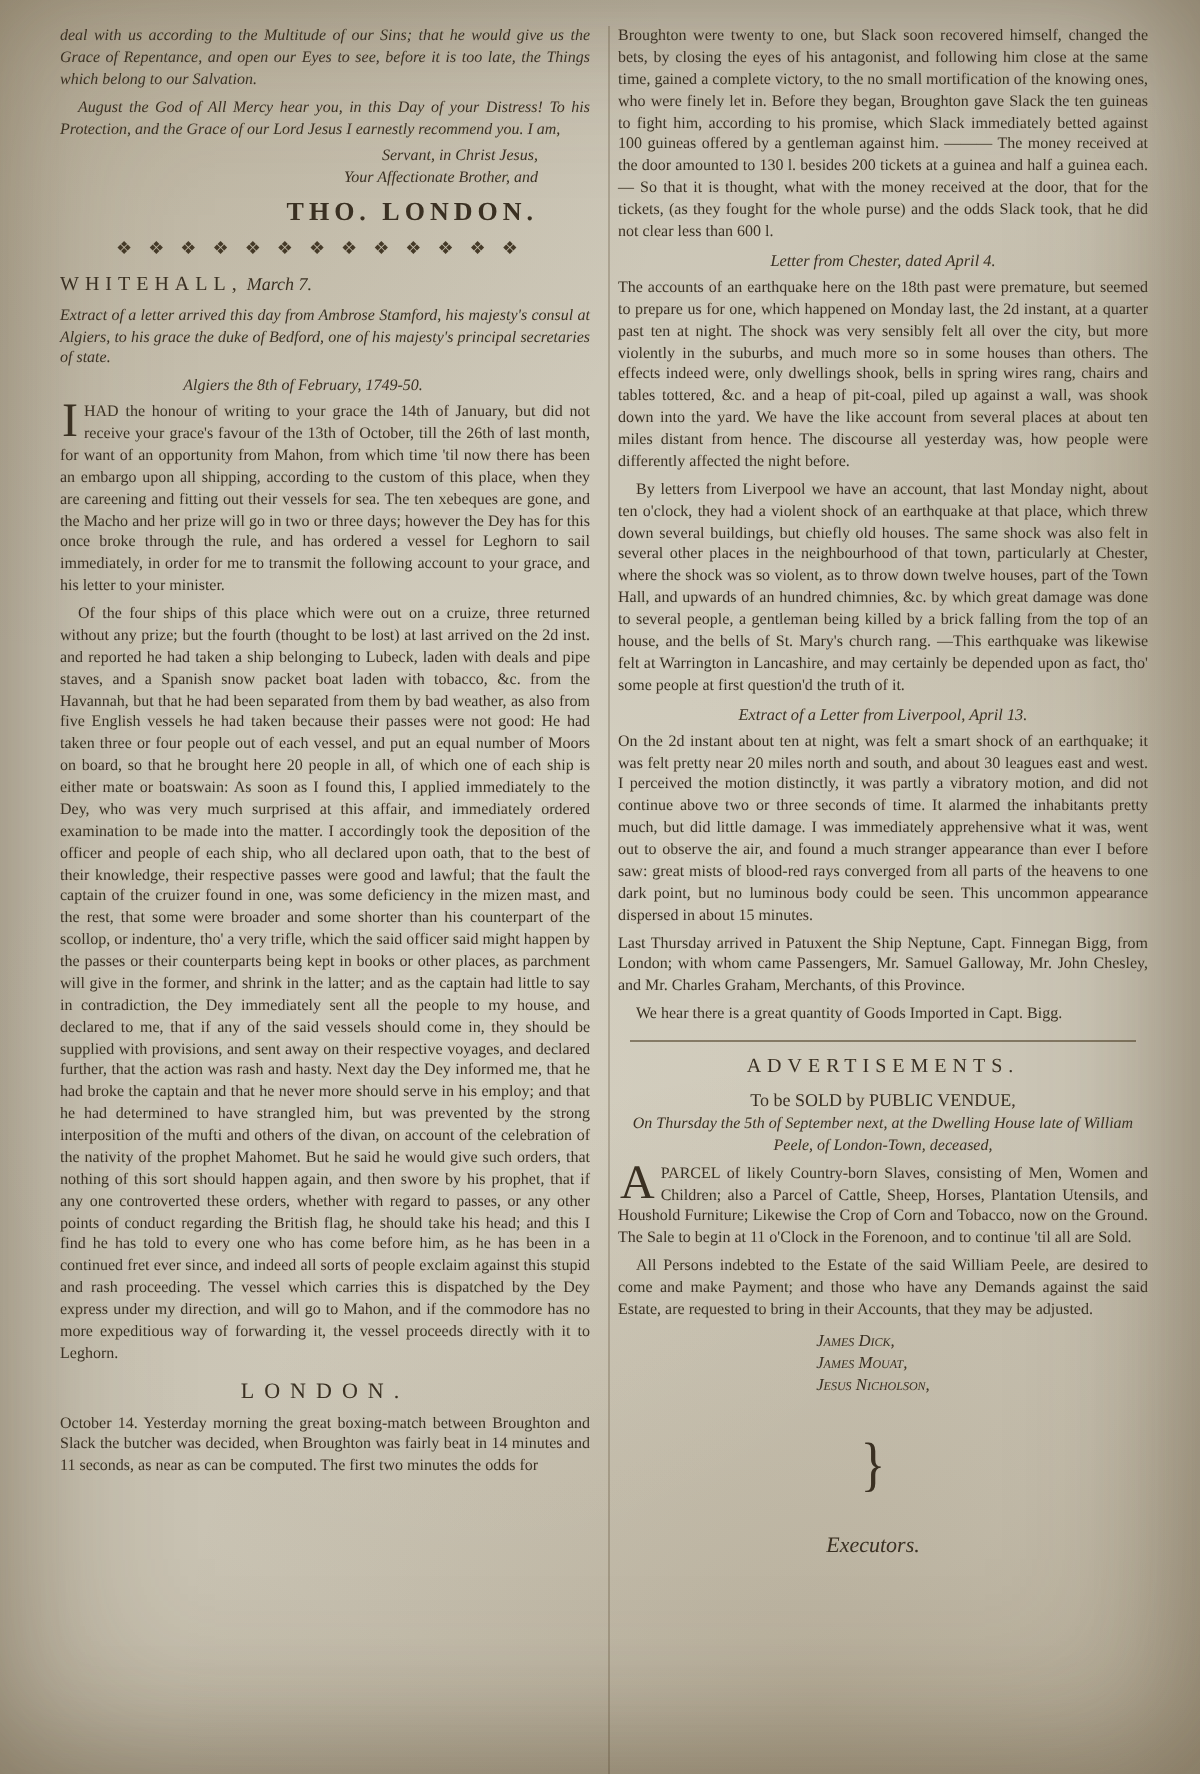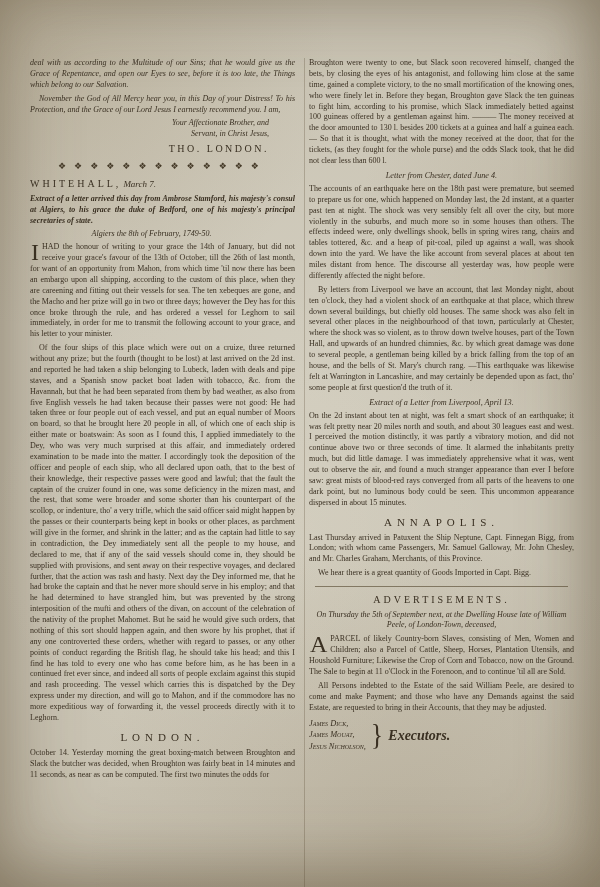--- a/index.html
+++ b/index.html
@@ -16,99 +16,99 @@
   .page::before{
     content:""; position:absolute; inset:0; pointer-events:none;
     background:
       radial-gradient(circle at 10% 6%, rgba(118,98,60,.16), transparent 28%),
       radial-gradient(circle at 92% 28%, rgba(118,98,60,.12), transparent 24%),
       radial-gradient(circle at 68% 96%, rgba(108,88,54,.18), transparent 34%),
       radial-gradient(circle at 40% 60%, rgba(255,250,235,.10), transparent 40%);
   }
 
   .columns{ position:relative; display:flex; padding:13px 26px 0 30px; height:100%; }
-  .col{ flex:1; font-size:8px; line-height:1.36; text-align:justify;margin-top:45px; }
+  .col{ flex:1; font-size:8px; line-height:1.36; text-align:justify; }
   .col-left{ padding-right:9px; border-right:1px solid rgba(70,55,30,.25); }
   .col-right{ padding-left:4px; }
 
   p{ margin:0 0 3px 0; text-indent:9px; }
   p.noindent{ text-indent:0; }
   .italic{ font-style:italic; }
   .center{ text-align:center; }
 
   .sig{ text-align:right; padding-right:26px; margin:1px 0 4px 0; }
-  .sig-name{ font-size:10px; letter-spacing:2.5px; margin-top:2px; }
+  .sig-name{ font-size:13px; letter-spacing:2.5px; margin-top:2px;font-weight:bold; }
 
   .ornaments{ text-align:center; font-family:"DejaVu Sans",sans-serif; font-size:9px;
     letter-spacing:8px; margin:4px 0 5px 0; color:#453a28; }
 
   .head-line{ text-align:left; margin:2px 0 3px 0; }
   .head-line .spread{ font-size:10px; letter-spacing:3px; }
   .head-line .italic{ font-size:9px; }
 
-  .subhead{ text-indent:0;font-weight:bold; }
+  .subhead{ text-indent:0; }
   .subhead2{ margin:3px 0; font-size:8.2px; }
   .dateline{ text-align:center; padding-right:22px; margin-bottom:2px; }
 
   .dropcap::first-letter{
     float:left; font-size:24px; line-height:19px; padding:1px 3px 0 1px; font-style:normal;
   }
 
   .section-head{ text-align:center; font-size:11px; letter-spacing:5px; margin:6px 0 3px 0; }
   .section-head.ads{ font-size:10px; letter-spacing:3px; }
 
   .rule{ border-top:1px solid rgba(70,55,30,.55); margin:7px 6px 5px 6px; }
   .vendue{ font-size:9px; margin:2px 0 1px 0; }
 
-  .executors{ display:flex; align-items:center; justify-content:flex-start; gap:5px;
-    padding-right:10px; margin-top:4px; }
+  .executors{ display:flex; align-items:center; justify-content:flex-end; gap:16px;
+    padding-right:10px; margin-top:4px;flex-direction:column; }
   .exec-names{ text-align:left; font-style:italic; font-variant:small-caps;
     font-size:8.4px; line-height:1.35; }
   .brace{ font-size:26px; transform:scaleY(1.15); font-weight:400; }
-  .exec-label{ font-size:14px;font-weight:bold; }
+  .exec-label{ font-size:11px; }
 </style>
 </head>
 <body>
 
 <div class="page">
   <div class="columns">
 
     <section class="col col-left">
       <p class="italic noindent">deal with us according to the Multitude of our Sins; that he would give us the Grace of Repentance, and open our Eyes to see, before it is too late, the Things which belong to our Salvation.</p>
-      <p class="italic">November the God of All Mercy hear you, in this Day of your Distress! To his Protection, and the Grace of our Lord Jesus I earnestly recommend you. I am,</p>
+      <p class="italic">August the God of All Mercy hear you, in this Day of your Distress! To his Protection, and the Grace of our Lord Jesus I earnestly recommend you. I am,</p>
       <div class="sig">
+        <div class="italic">Servant, in Christ Jesus,</div>
         <div class="italic">Your Affectionate Brother, and</div>
-        <div class="italic">Servant, in Christ Jesus,</div>
         <div class="sig-name">THO. LONDON.</div>
       </div>
       <div class="ornaments">❖❖❖❖❖❖❖❖❖❖❖❖❖</div>
       <div class="head-line">
         <span class="spread">WHITEHALL,</span>
         <span class="italic">March 7.</span>
       </div>
       <p class="italic noindent subhead">Extract of a letter arrived this day from Ambrose Stamford, his majesty's consul at Algiers, to his grace the duke of Bedford, one of his majesty's principal secretaries of state.</p>
       <div class="dateline italic">Algiers the 8th of February, 1749-50.</div>
       <p class="dropcap noindent">I HAD the honour of writing to your grace the 14th of January, but did not receive your grace's favour of the 13th of October, till the 26th of last month, for want of an opportunity from Mahon, from which time 'til now there has been an embargo upon all shipping, according to the custom of this place, when they are careening and fitting out their vessels for sea. The ten xebeques are gone, and the Macho and her prize will go in two or three days; however the Dey has for this once broke through the rule, and has ordered a vessel for Leghorn to sail immediately, in order for me to transmit the following account to your grace, and his letter to your minister.</p>
       <p>Of the four ships of this place which were out on a cruize, three returned without any prize; but the fourth (thought to be lost) at last arrived on the 2d inst. and reported he had taken a ship belonging to Lubeck, laden with deals and pipe staves, and a Spanish snow packet boat laden with tobacco, &amp;c. from the Havannah, but that he had been separated from them by bad weather, as also from five English vessels he had taken because their passes were not good: He had taken three or four people out of each vessel, and put an equal number of Moors on board, so that he brought here 20 people in all, of which one of each ship is either mate or boatswain: As soon as I found this, I applied immediately to the Dey, who was very much surprised at this affair, and immediately ordered examination to be made into the matter. I accordingly took the deposition of the officer and people of each ship, who all declared upon oath, that to the best of their knowledge, their respective passes were good and lawful; that the fault the captain of the cruizer found in one, was some deficiency in the mizen mast, and the rest, that some were broader and some shorter than his counterpart of the scollop, or indenture, tho' a very trifle, which the said officer said might happen by the passes or their counterparts being kept in books or other places, as parchment will give in the former, and shrink in the latter; and as the captain had little to say in contradiction, the Dey immediately sent all the people to my house, and declared to me, that if any of the said vessels should come in, they should be supplied with provisions, and sent away on their respective voyages, and declared further, that the action was rash and hasty. Next day the Dey informed me, that he had broke the captain and that he never more should serve in his employ; and that he had determined to have strangled him, but was prevented by the strong interposition of the mufti and others of the divan, on account of the celebration of the nativity of the prophet Mahomet. But he said he would give such orders, that nothing of this sort should happen again, and then swore by his prophet, that if any one controverted these orders, whether with regard to passes, or any other points of conduct regarding the British flag, he should take his head; and this I find he has told to every one who has come before him, as he has been in a continued fret ever since, and indeed all sorts of people exclaim against this stupid and rash proceeding. The vessel which carries this is dispatched by the Dey express under my direction, and will go to Mahon, and if the commodore has no more expeditious way of forwarding it, the vessel proceeds directly with it to Leghorn.</p>
       <div class="section-head">LONDON.</div>
       <p class="noindent">October 14. Yesterday morning the great boxing-match between Broughton and Slack the butcher was decided, when Broughton was fairly beat in 14 minutes and 11 seconds, as near as can be computed. The first two minutes the odds for</p>
     </section>
 
     <section class="col col-right">
       <p class="noindent">Broughton were twenty to one, but Slack soon recovered himself, changed the bets, by closing the eyes of his antagonist, and following him close at the same time, gained a complete victory, to the no small mortification of the knowing ones, who were finely let in. Before they began, Broughton gave Slack the ten guineas to fight him, according to his promise, which Slack immediately betted against 100 guineas offered by a gentleman against him. ——— The money received at the door amounted to 130 l. besides 200 tickets at a guinea and half a guinea each. — So that it is thought, what with the money received at the door, that for the tickets, (as they fought for the whole purse) and the odds Slack took, that he did not clear less than 600 l.</p>
-      <div class="center italic subhead2">Letter from Chester, dated June 4.</div>
+      <div class="center italic subhead2">Letter from Chester, dated April 4.</div>
       <p class="noindent">The accounts of an earthquake here on the 18th past were premature, but seemed to prepare us for one, which happened on Monday last, the 2d instant, at a quarter past ten at night. The shock was very sensibly felt all over the city, but more violently in the suburbs, and much more so in some houses than others. The effects indeed were, only dwellings shook, bells in spring wires rang, chairs and tables tottered, &amp;c. and a heap of pit-coal, piled up against a wall, was shook down into the yard. We have the like account from several places at about ten miles distant from hence. The discourse all yesterday was, how people were differently affected the night before.</p>
       <p>By letters from Liverpool we have an account, that last Monday night, about ten o'clock, they had a violent shock of an earthquake at that place, which threw down several buildings, but chiefly old houses. The same shock was also felt in several other places in the neighbourhood of that town, particularly at Chester, where the shock was so violent, as to throw down twelve houses, part of the Town Hall, and upwards of an hundred chimnies, &amp;c. by which great damage was done to several people, a gentleman being killed by a brick falling from the top of an house, and the bells of St. Mary's church rang. —This earthquake was likewise felt at Warrington in Lancashire, and may certainly be depended upon as fact, tho' some people at first question'd the truth of it.</p>
       <div class="center italic subhead2">Extract of a Letter from Liverpool, April 13.</div>
       <p class="noindent">On the 2d instant about ten at night, was felt a smart shock of an earthquake; it was felt pretty near 20 miles north and south, and about 30 leagues east and west. I perceived the motion distinctly, it was partly a vibratory motion, and did not continue above two or three seconds of time. It alarmed the inhabitants pretty much, but did little damage. I was immediately apprehensive what it was, went out to observe the air, and found a much stranger appearance than ever I before saw: great mists of blood-red rays converged from all parts of the heavens to one dark point, but no luminous body could be seen. This uncommon appearance dispersed in about 15 minutes.</p>
-      <div class="section-head">ANNAPOLIS.</div>
       <p class="noindent">Last Thursday arrived in Patuxent the Ship Neptune, Capt. Finnegan Bigg, from London; with whom came Passengers, Mr. Samuel Galloway, Mr. John Chesley, and Mr. Charles Graham, Merchants, of this Province.</p>
       <p>We hear there is a great quantity of Goods Imported in Capt. Bigg.</p>
       <div class="rule"></div>
       <div class="section-head ads">ADVERTISEMENTS.</div>
+      <div class="center vendue">To be SOLD by PUBLIC VENDUE,</div>
       <p class="italic noindent center">On Thursday the 5th of September next, at the Dwelling House late of William Peele, of London-Town, deceased,</p>
       <p class="dropcap noindent">A PARCEL of likely Country-born Slaves, consisting of Men, Women and Children; also a Parcel of Cattle, Sheep, Horses, Plantation Utensils, and Houshold Furniture; Likewise the Crop of Corn and Tobacco, now on the Ground. The Sale to begin at 11 o'Clock in the Forenoon, and to continue 'til all are Sold.</p>
       <p>All Persons indebted to the Estate of the said William Peele, are desired to come and make Payment; and those who have any Demands against the said Estate, are requested to bring in their Accounts, that they may be adjusted.</p>
       <div class="executors">
         <div class="exec-names">
           <div>James Dick,</div>
           <div>James Mouat,</div>
           <div>Jesus Nicholson,</div>
         </div>
         <div class="brace">}</div>

